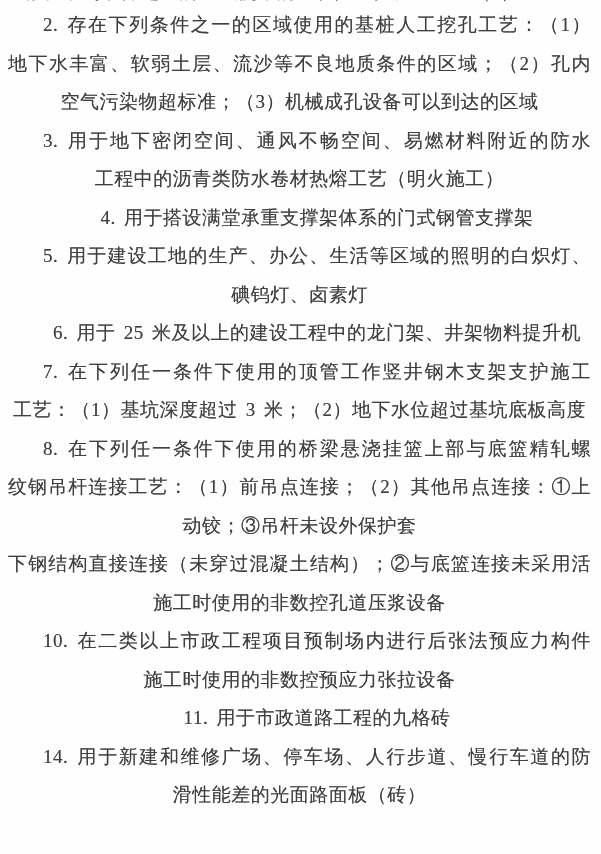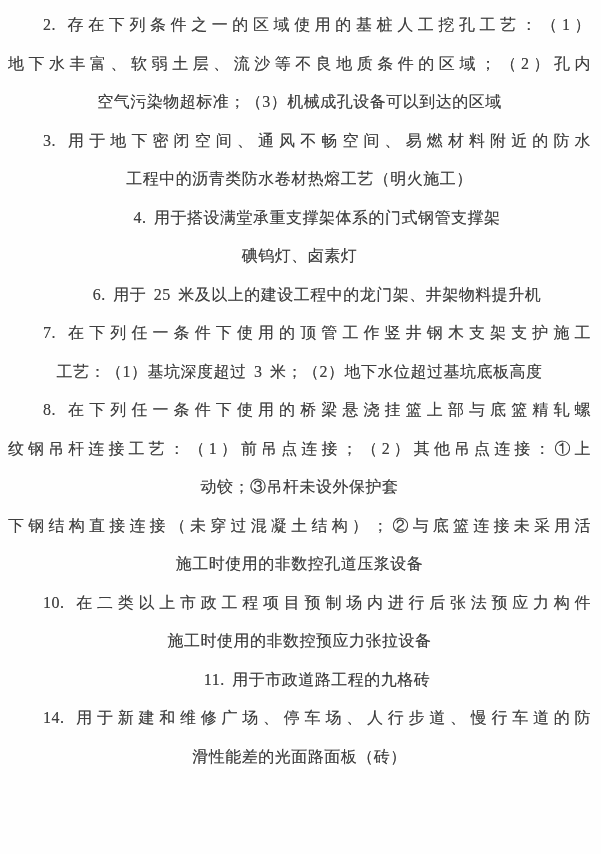--- a/index.html
+++ b/index.html
@@ -10,21 +10,21 @@
   .page {
     position: relative;
     width: 601px;
     height: 854px;
     box-sizing: border-box;
     margin: 0;
     padding: 0 10px 0 8px;
     overflow: hidden;
     background: #fefefe;
     font-family: "Liberation Serif", "DejaVu Serif", serif;
-    font-size: 16px;
+    font-size: 19px;
     color: #3f3f3f;
     letter-spacing: 0.5px;
     word-spacing: 3px;
     text-shadow: 0 0 0.5px rgba(60,60,60,0.55);
   }
   
   .top-fragment {
     height: 6px;
     overflow: hidden;
   }
@@ -69,20 +69,21 @@
         <div class="line last">空气污染物超标准；（3）机械成孔设备可以到达的区域</div>
       </div>
       <div class="para">
         <div class="line first fill">3. 用于地下密闭空间、通风不畅空间、易燃材料附近的防水</div>
         <div class="line last">工程中的沥青类防水卷材热熔工艺（明火施工）</div>
       </div>
       <div class="para">
         <div class="line first last">4. 用于搭设满堂承重支撑架体系的门式钢管支撑架</div>
       </div>
       <div class="para">
+        <div class="line first fill">5. 用于建设工地的生产、办公、生活等区域的照明的白炽灯、</div>
         <div class="line last">碘钨灯、卤素灯</div>
       </div>
       <div class="para">
         <div class="line first last">6. 用于 25 米及以上的建设工程中的龙门架、井架物料提升机</div>
       </div>
       <div class="para">
         <div class="line first fill">7. 在下列任一条件下使用的顶管工作竖井钢木支架支护施工</div>
         <div class="line last">工艺：（1）基坑深度超过 3 米；（2）地下水位超过基坑底板高度</div>
       </div>
       <div class="para">

